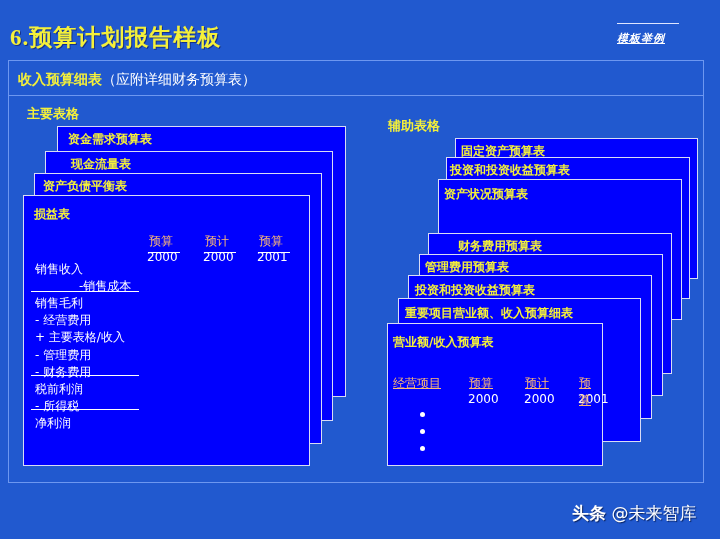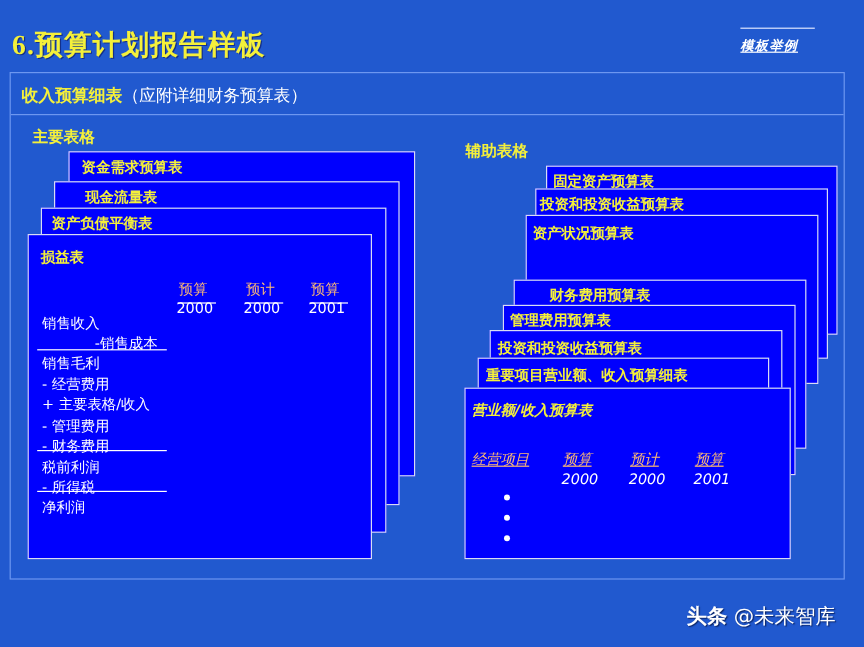--- a/index.html
+++ b/index.html
@@ -90,21 +90,21 @@
   </div>
   <div class="card" style="left:419px;top:254px;width:244px;height:142px;">
     <span class="ct" style="left:5px;">管理费用预算表</span>
   </div>
   <div class="card" style="left:408px;top:275px;width:244px;height:144px;">
     <span class="ct" style="left:6px;top:6px;">投资和投资收益预算表</span>
   </div>
   <div class="card" style="left:398px;top:298px;width:243px;height:144px;">
     <span class="ct" style="left:6px;top:6px;">重要项目营业额、收入预算细表</span>
   </div>
-  <div class="card" style="left:387px;top:323px;width:272px;height:143px;font-style:italic;">
+  <div class="card" style="left:387px;top:323px;width:216px;height:143px;">
     <span class="ct" style="left:5px;top:10px;">营业额/收入预算表</span>
 
     <span class="yr" style="left:80px;top:33px;">2000</span>
     <span class="yr" style="left:136px;top:33px;">2000</span>
     <span class="yr" style="left:190px;top:33px;">2001</span>
 
     <span class="yl" style="left:5px;top:51px;text-decoration:underline;">经营项目</span>
     <span class="yl" style="left:81px;top:51px;text-decoration:underline;">预算</span>
     <span class="yl" style="left:137px;top:51px;text-decoration:underline;">预计</span>
     <span class="yl" style="left:191px;top:51px;text-decoration:underline;">预算</span>

